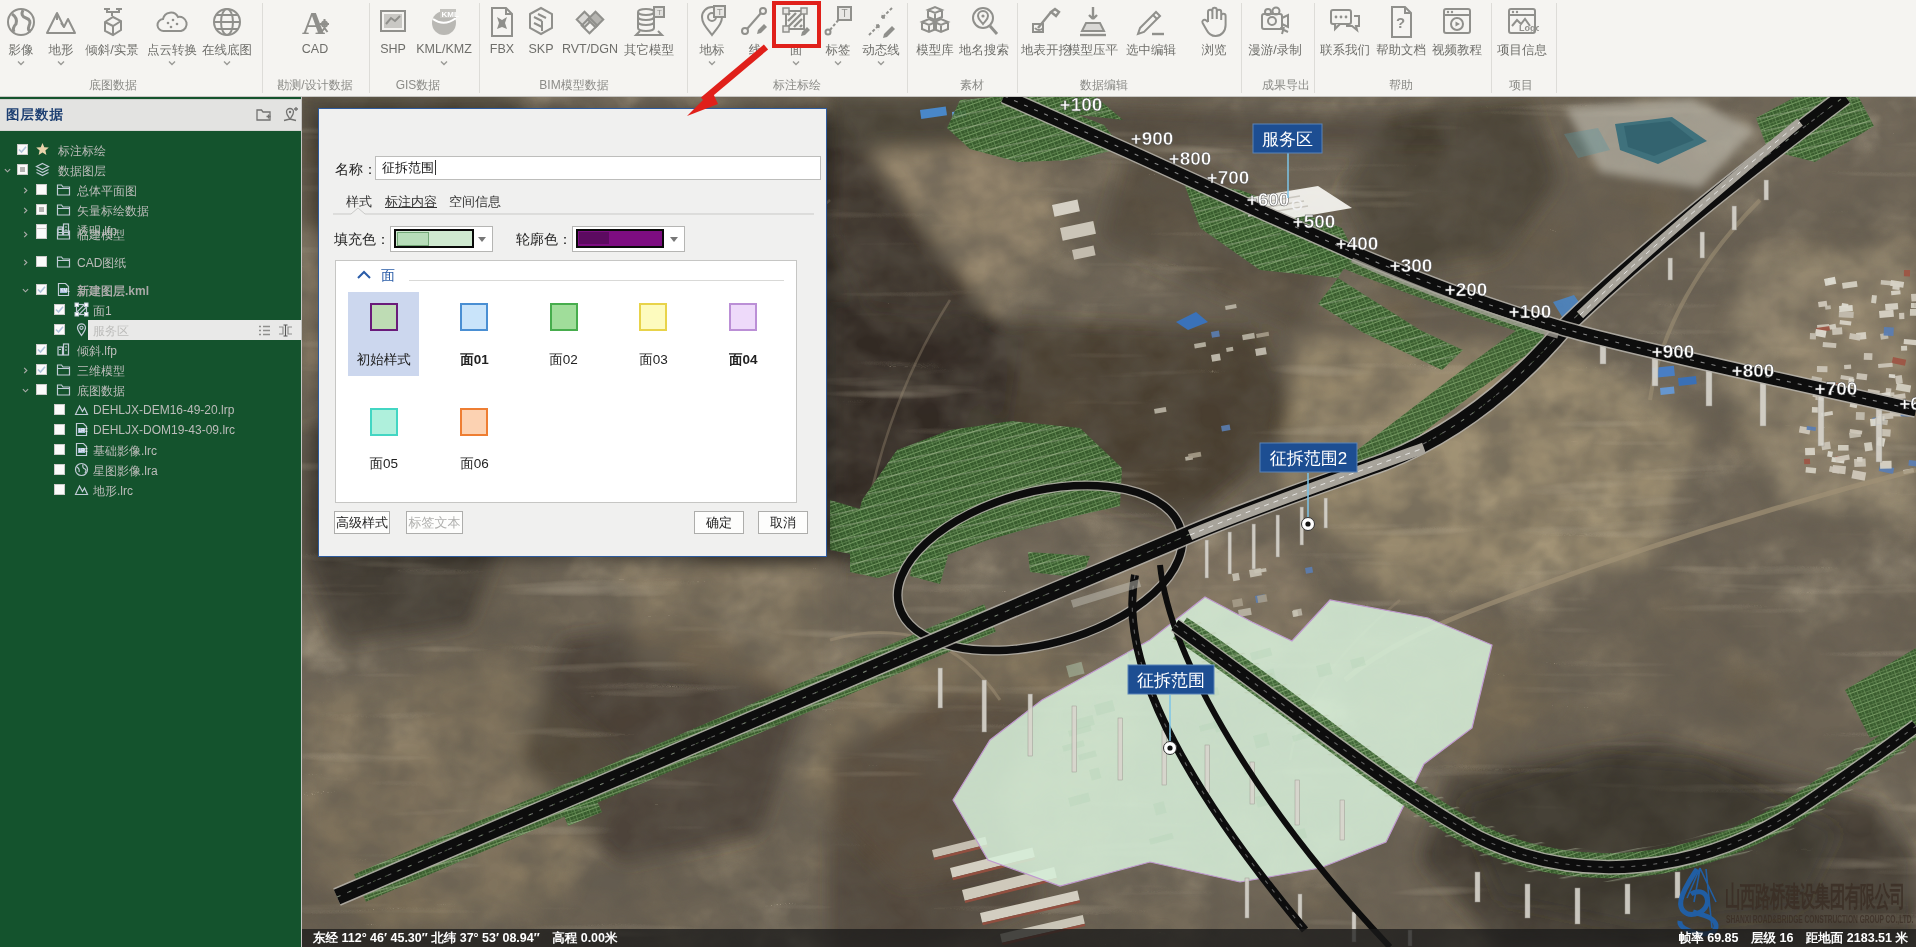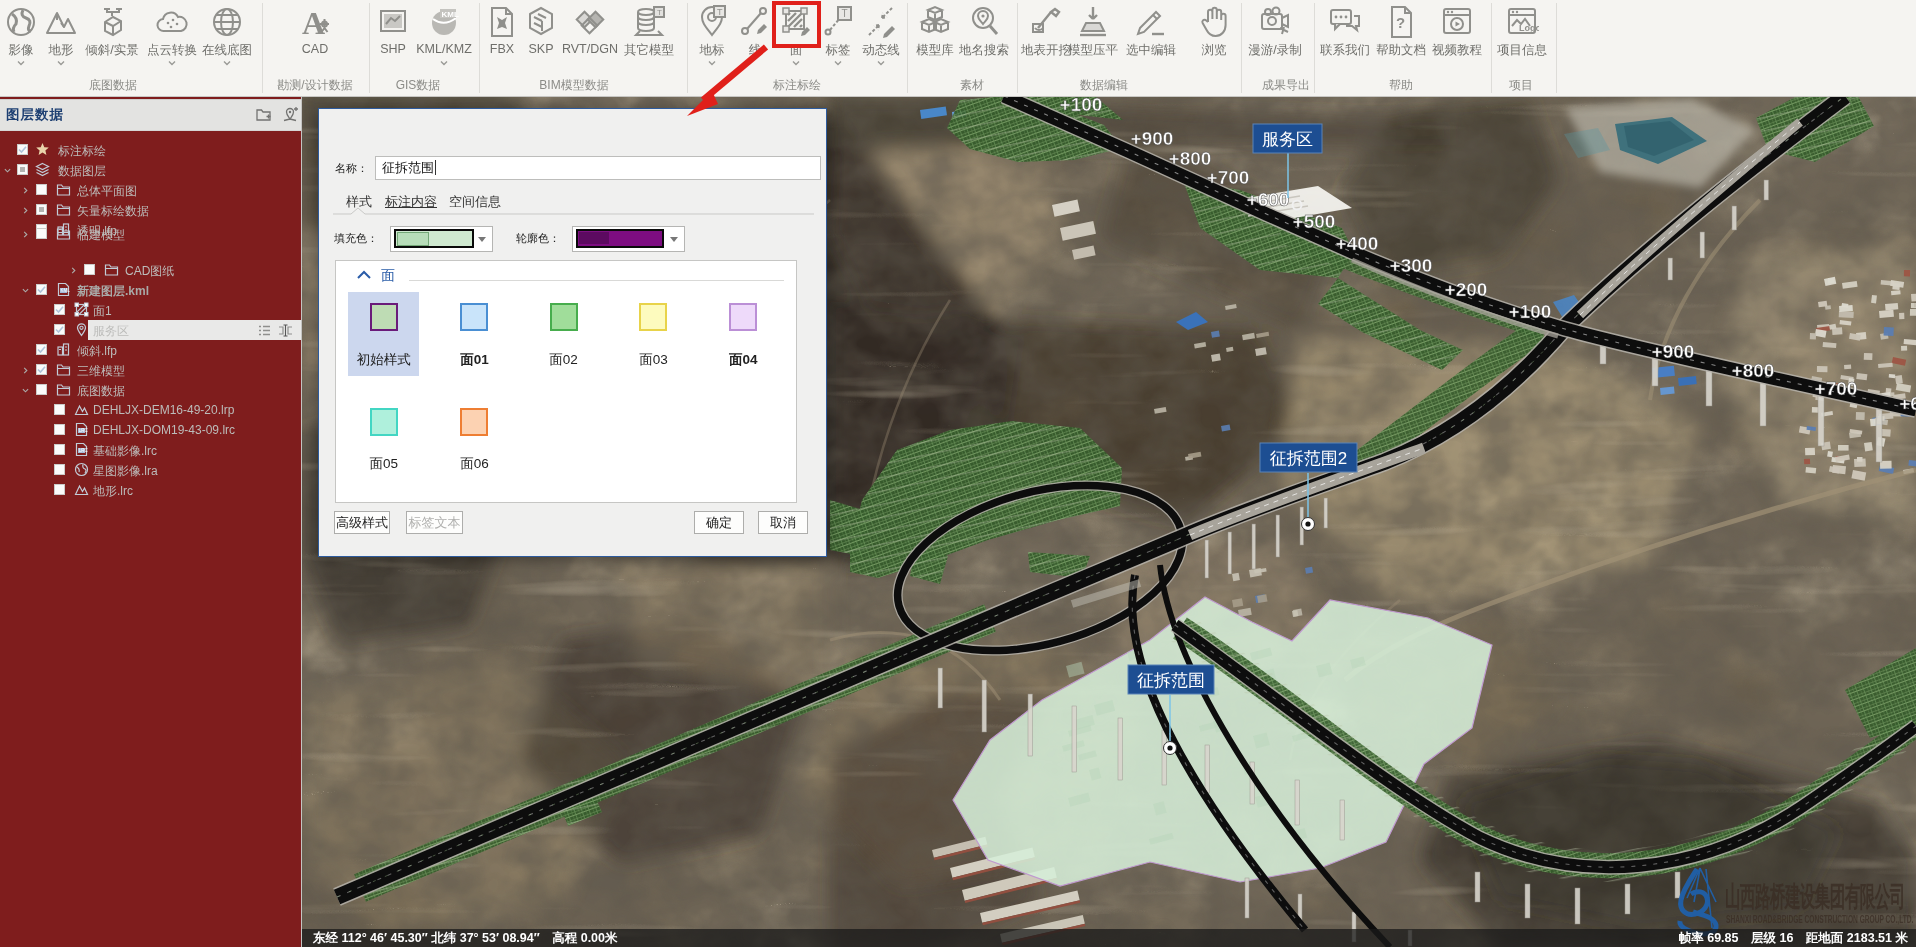--- a/index.html
+++ b/index.html
@@ -1,32 +1,32 @@
 <!DOCTYPE html>
 <html><head><meta charset="utf-8">
 <style>
 html,body{margin:0;padding:0;width:1916px;height:947px;overflow:hidden;font-family:"Liberation Sans",sans-serif;background:#f5f4f1;}
 #toolbar{position:absolute;left:0;top:0;width:1916px;height:96px;background:#f5f4f1;border-bottom:1px solid #c9c8c5;z-index:5;}
 .ti{position:absolute;top:0;text-align:center;}
 .tl{position:absolute;top:42px;left:0;right:0;font-size:12.5px;color:#6e6e6a;white-space:nowrap;text-align:center;}
 .gl{position:absolute;top:77px;font-size:12px;color:#8b8b87;white-space:nowrap;transform:translateX(-50%);}
 .sep{position:absolute;top:3px;height:90px;width:1px;background:#dddcd8;}
 .chev{position:absolute;top:59px;left:50%;width:8px;height:8px;transform:translateX(-50%);}
-#panel{position:absolute;left:0;top:96px;width:302px;height:851px;background:#7f1d1d;border-right:1px solid #c5c5c3;box-sizing:border-box;z-index:4;}
+#panel{position:absolute;left:0;top:96px;width:302px;height:851px;background:#14532d;border-right:1px solid #c5c5c3;box-sizing:border-box;z-index:4;}
 #ptitle{position:absolute;left:0;top:3px;width:100%;height:30px;background:#e3e3e1;border-top:1px solid #cfcfcd;border-bottom:1px solid #d6d6d4;}
 #ptitle b{position:absolute;left:6px;top:6px;font-size:13.5px;color:#1d3f72;letter-spacing:1px;}
 .trow{position:absolute;left:0;width:100%;height:20px;font-size:12px;color:#bcbcba;white-space:nowrap;}
 .trow span.txt{position:absolute;top:3px;}
 .cb{position:absolute;top:4px;width:11px;height:11px;border:1px solid #cbcbc9;background:#fbfbfa;box-sizing:border-box;}
 .arr{position:absolute;top:7px;width:7px;height:7px;}
 #map{position:absolute;left:302px;top:96px;width:1614px;height:851px;z-index:1;background:#75674f;}
 #dialog{position:absolute;left:318px;top:108px;width:509px;height:449px;background:#f0f0ef;border:1px solid #2d5b9e;box-sizing:border-box;z-index:10;box-shadow:0 3px 14px rgba(0,0,0,.35);}
 #dtitle{position:absolute;left:0;top:0;width:100%;height:29px;background:#2e5c9f;}
 #dtitle span{position:absolute;left:14px;top:7px;color:#fff;font-size:13px;}
-.dlab{position:absolute;font-size:11px;color:#222;}
+.dlab{position:absolute;font-size:14px;color:#222;}
 #dinput{position:absolute;left:56px;top:47px;width:438px;height:22px;background:#fff;border:1px solid #bdbdbb;font-size:13px;color:#111;padding:0 0 0 6px;line-height:22px;}
 .tab{position:absolute;top:84px;font-size:13px;color:#333;}
 #swpanel{position:absolute;left:16px;top:151px;width:462px;height:243px;background:#fff;border:1px solid #c6c6c4;box-sizing:border-box;}
 .swcell{position:absolute;width:28px;height:28px;box-sizing:border-box;}
 .swlab{position:absolute;font-size:13.5px;color:#222;transform:translateX(-50%);white-space:nowrap;}
 .dbtn{position:absolute;height:23px;background:#fdfdfc;border:1px solid #adadab;box-sizing:border-box;font-size:13px;color:#222;text-align:center;line-height:21px;}
 #annot{position:absolute;left:0;top:0;width:900px;height:200px;z-index:20;pointer-events:none;}
 </style></head>
 <body>
 <div id="map"><svg width="1614" height="851" viewBox="302 96 1614 851">
@@ -773,21 +773,21 @@
       <svg class="arr" style="left:22px" viewBox="0 0 8 8">
         <path d="M2.5 1 L5.5 4 L2.5 7" stroke="#ababa9" fill="none" stroke-width="1.3"></path>
       </svg>
       <span class="cb" style="left:36px;"></span>
       <svg style="position:absolute;left:56px;top:2px" width="15" height="15" viewBox="0 0 15 15">
         <path d="M1.5 3 h4 l1.5 2 h6.5 v8 h-12 Z" fill="none" stroke="#c2ccd7" stroke-width="1.2"></path>
         <path d="M1.5 6.5 h12" stroke="#c2ccd7" stroke-width="1"></path>
       </svg>
       <span class="txt" style="left:77px">临建模型</span>
     </div>
-    <div class="trow" style="top:164px;margin-left:48px;">
+    <div class="trow" style="top:156px;">
       <svg class="arr" style="left:22px" viewBox="0 0 8 8">
         <path d="M2.5 1 L5.5 4 L2.5 7" stroke="#ababa9" fill="none" stroke-width="1.3"></path>
       </svg>
       <span class="cb" style="left:36px;"></span>
       <svg style="position:absolute;left:56px;top:2px" width="15" height="15" viewBox="0 0 15 15">
         <path d="M1.5 3 h4 l1.5 2 h6.5 v8 h-12 Z" fill="none" stroke="#c2ccd7" stroke-width="1.2"></path>
         <path d="M1.5 6.5 h12" stroke="#c2ccd7" stroke-width="1"></path>
       </svg>
       <span class="txt" style="left:77px">CAD图纸</span>
     </div>

